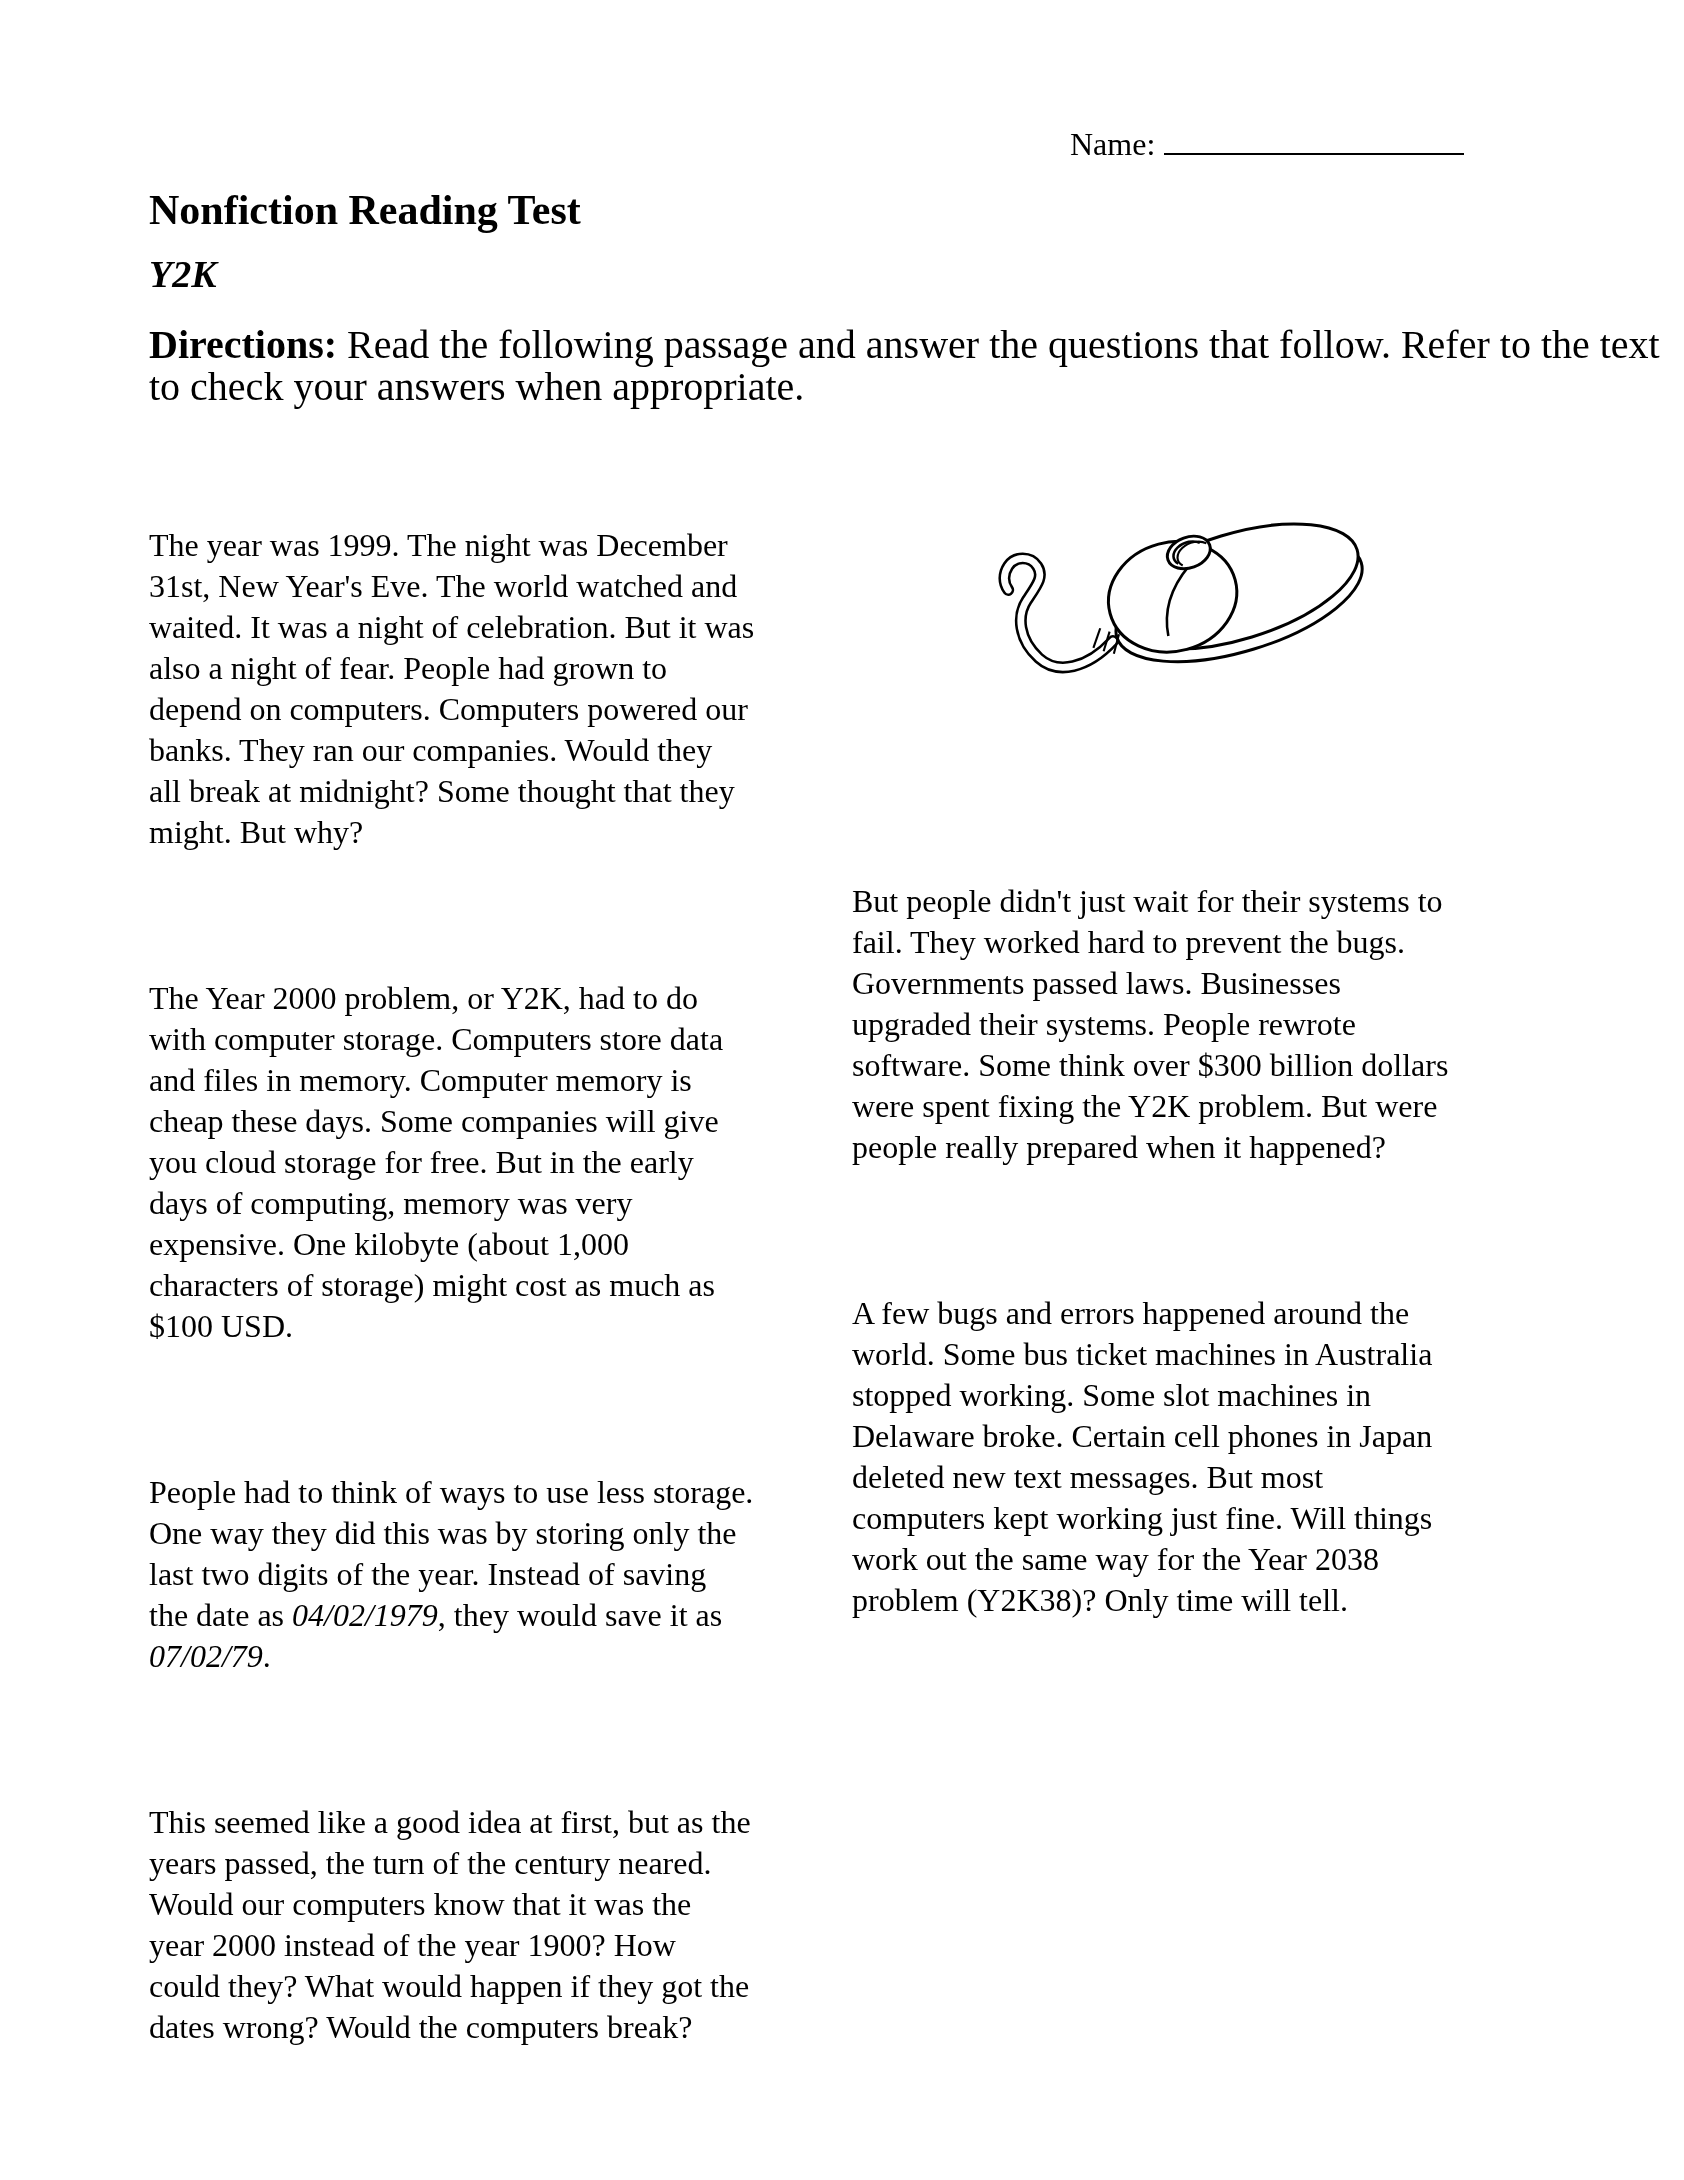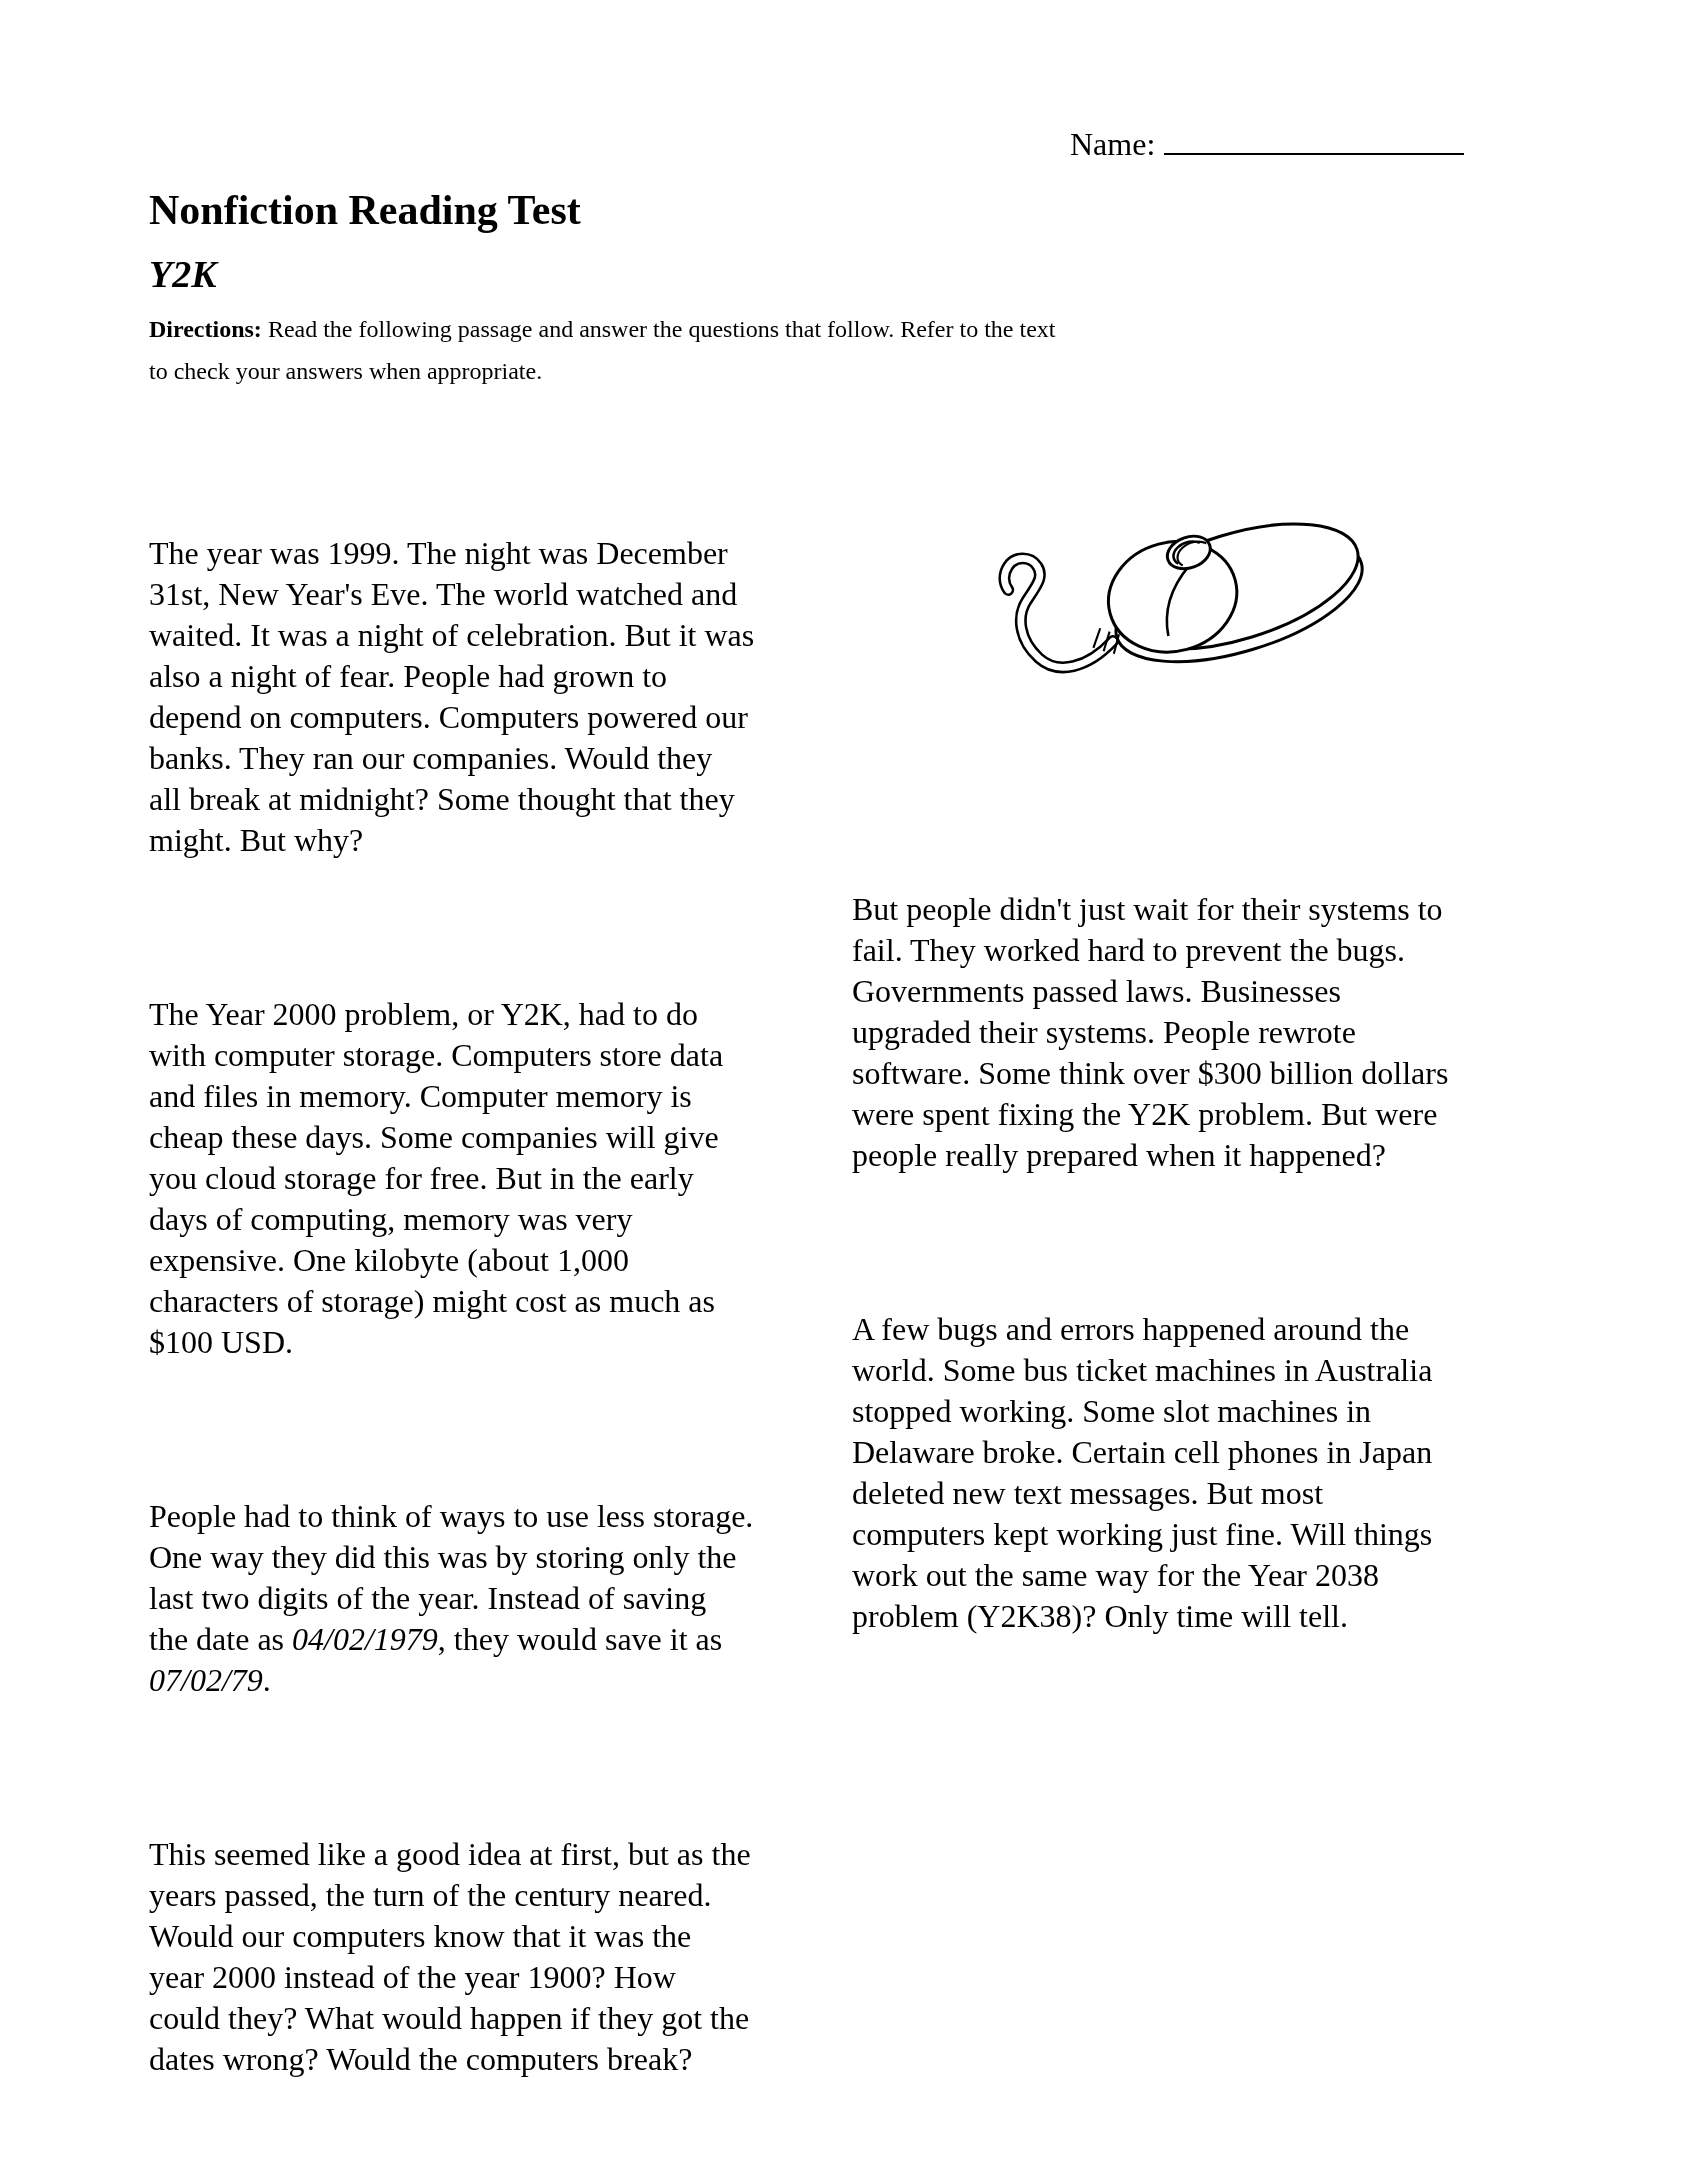--- a/index.html
+++ b/index.html
@@ -50,32 +50,32 @@
     font-size: 38px;
     line-height: 44px;
     font-weight: bold;
     font-style: italic;
     white-space: pre;
   }
   .directions {
     position: absolute;
     left: 149px;
     top: 284px;
-    font-size: 24px;
+    font-size: 40px;
     line-height: 42px;
     white-space: pre;
   }
   .directions .dir-label { font-weight: bold; }
   .column {
     position: absolute;
     font-size: 32px;
     line-height: 41px;
     white-space: pre;
   }
-  .column p { margin: 8px 0 43px 0; }
+  .column p { margin: 0 0 43px 0; }
   .col-left  { left: 149px;  top: 443px; width: 707px; }
   .col-right { left: 852px; top: 799px; width: 707px; }
   .italic-date { font-style: italic; }
   .mouse-art {
     position: absolute;
     left: 998px;
     top: 520px;
     width: 368px;
     height: 162px;
   }

